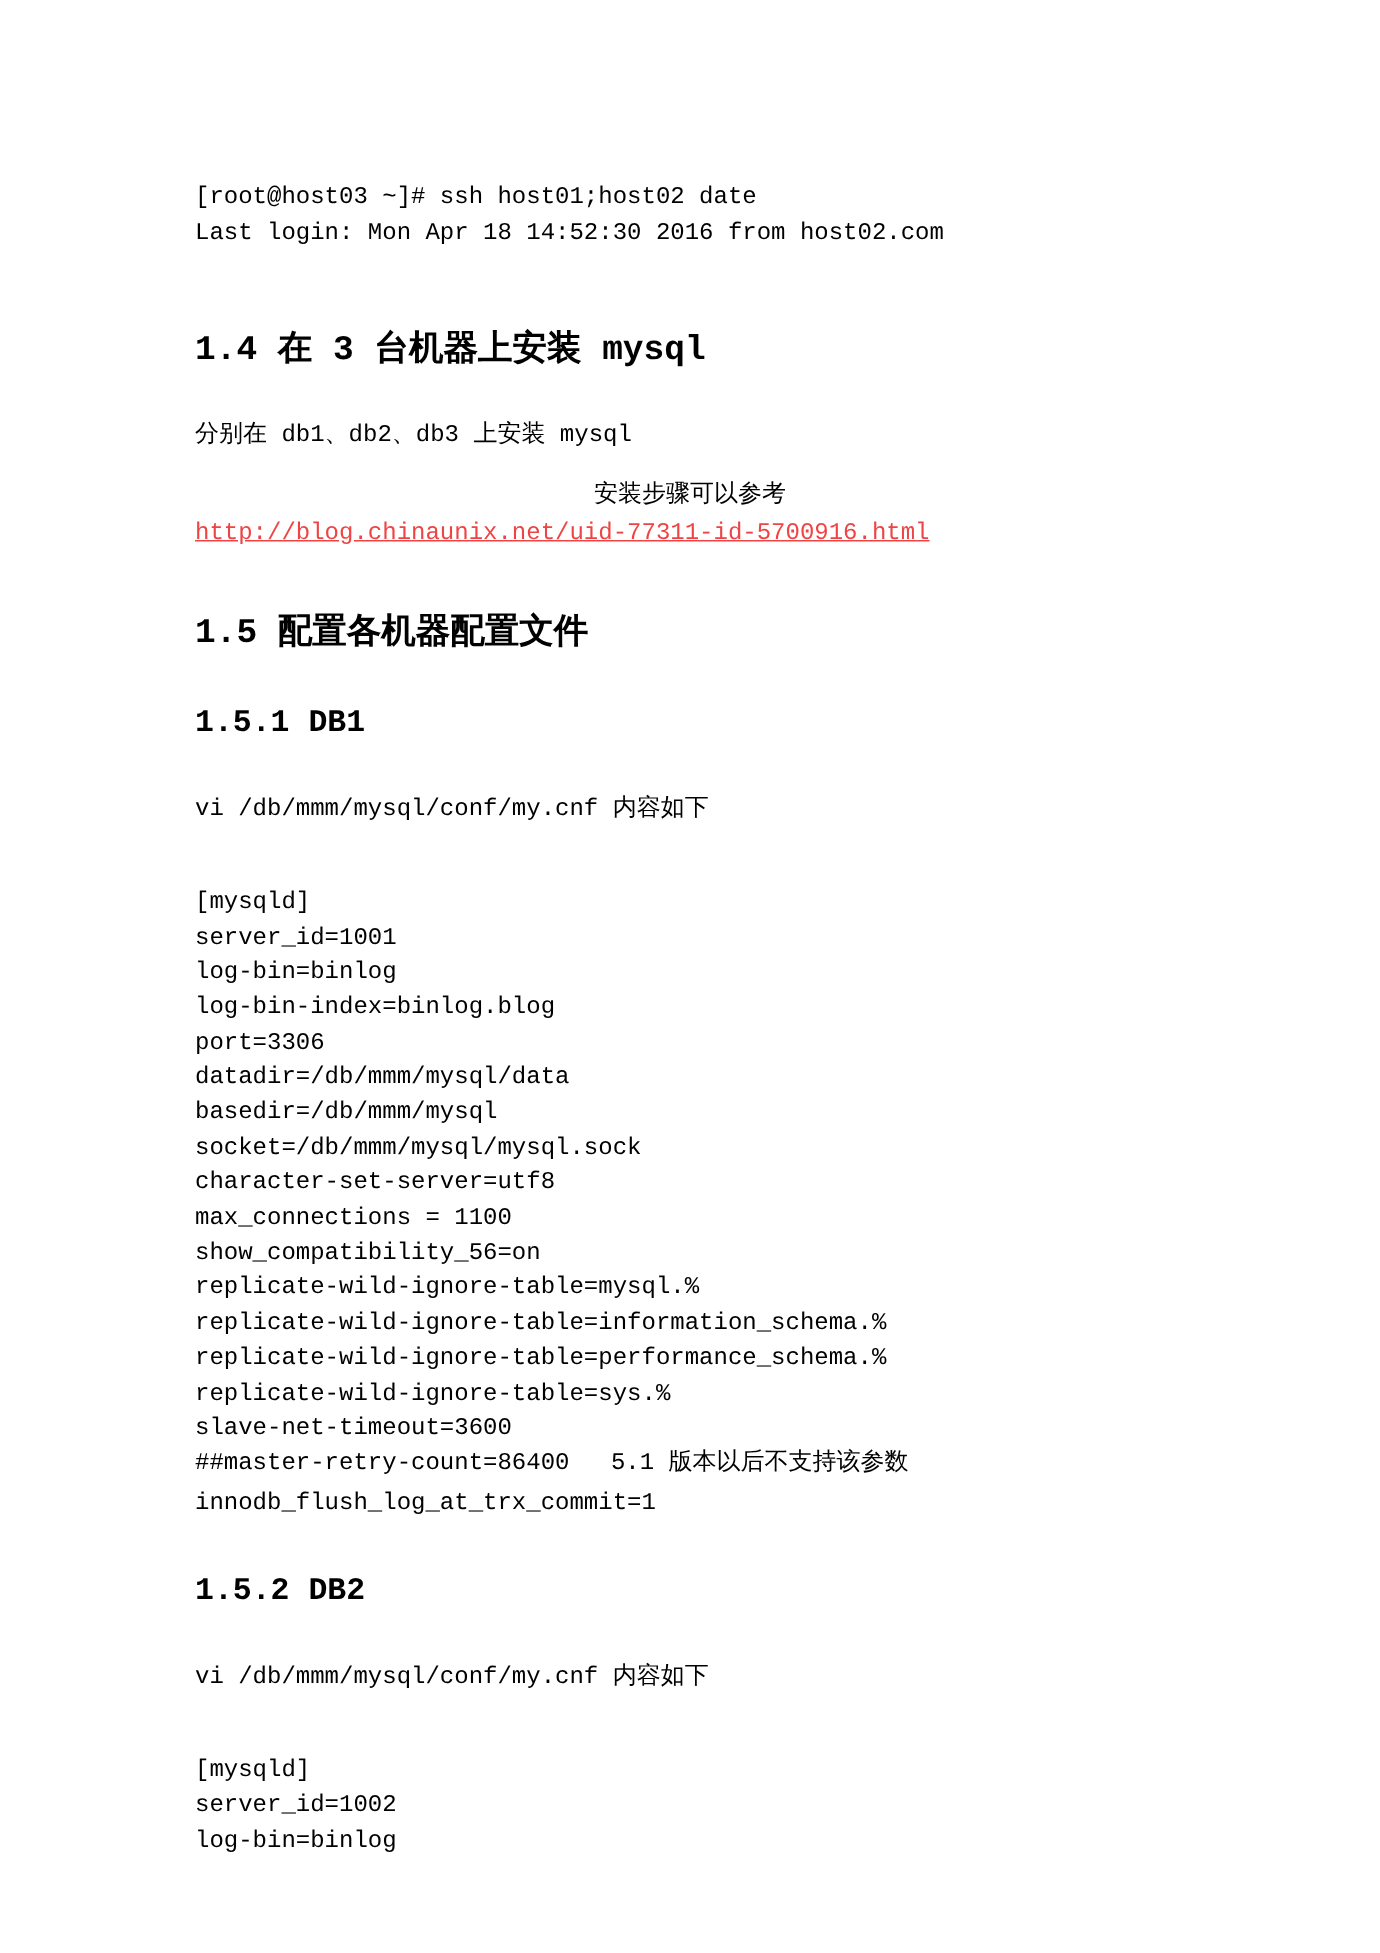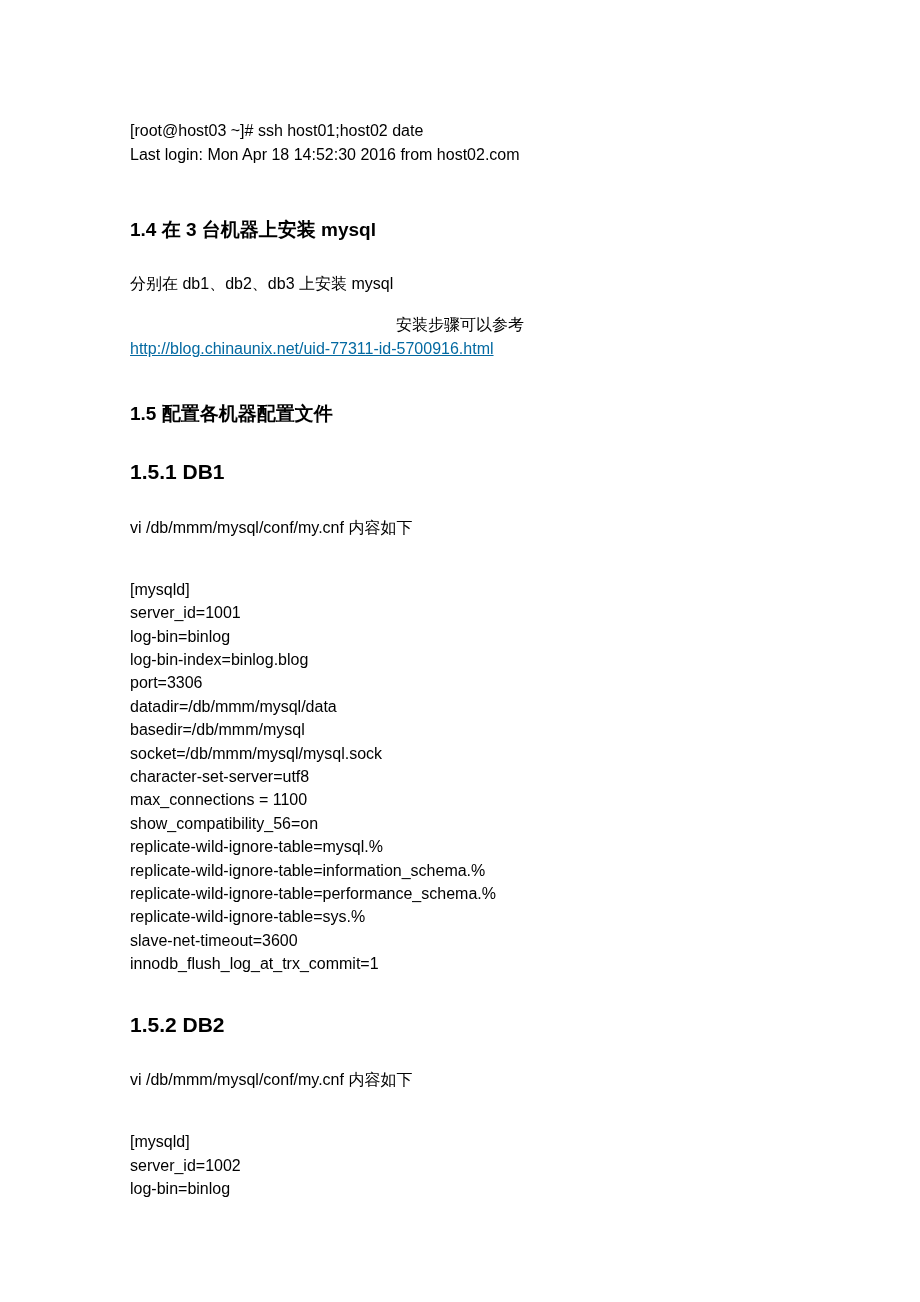--- a/index.html
+++ b/index.html
@@ -1,55 +1,56 @@
 <!DOCTYPE html>
 <html><head>
   <meta charset="utf-8">
   <style>
     * {
       margin: 0;
       padding: 0;
       box-sizing: border-box;
+      font-family: Liberation Mono, monospace;
     }
     body {
       background: #ffffff;
       font-family: Arial, "Microsoft YaHei", sans-serif;
       font-size: 16px;
       color: #000000;
       line-height: 1.4;
       padding: 120px 130px 80px 130px;
       width: 920px;
     }
     .code-block {
       margin-bottom: 50px;
     }
     .code-block p {
       margin-bottom: 2px;
     }
     h2 {
-      font-size: 19px;
+      font-size: 23px;
       font-weight: bold;
       margin-bottom: 30px;
       margin-top: 20px;
     }
     h3 {
       font-size: 21px;
       font-weight: bold;
       margin-bottom: 30px;
       margin-top: 20px;
     }
     .para {
       margin-bottom: 18px;
     }
     .para-tight {
       margin-bottom: 2px;
       text-align: center;
     }
     .link {
-      color: #0369a1;
+      color: #ef4444;
       text-decoration: underline;
       margin-top: 45px;
     }
     .section-gap {
       margin-bottom: 40px;
     }
     .config-block p {
       margin-bottom: 1px;
     }
     .inline-note {
@@ -86,20 +87,24 @@
   <p>basedir=/db/mmm/mysql</p>
   <p>socket=/db/mmm/mysql/mysql.sock</p>
   <p>character-set-server=utf8</p>
   <p>max_connections = 1100</p>
   <p>show_compatibility_56=on</p>
   <p>replicate-wild-ignore-table=mysql.%</p>
   <p>replicate-wild-ignore-table=information_schema.%</p>
   <p>replicate-wild-ignore-table=performance_schema.%</p>
   <p>replicate-wild-ignore-table=sys.%</p>
   <p>slave-net-timeout=3600</p>
+  <p style="margin-bottom:4px;">
+    <span>##master-retry-count=86400</span>
+    <span class="inline-note" style="margin-left:18px;">5.1 版本以后不支持该参数</span>
+  </p>
   <p>innodb_flush_log_at_trx_commit=1</p>
 </div>
 
 <h3 style="margin-top:34px;">1.5.2    DB2</h3>
 <p class="section-gap">vi    /db/mmm/mysql/conf/my.cnf  内容如下</p>
 
 <div class="config-block">
   <p>[mysqld]</p>
   <p>server_id=1002</p>
   <p>log-bin=binlog</p>

